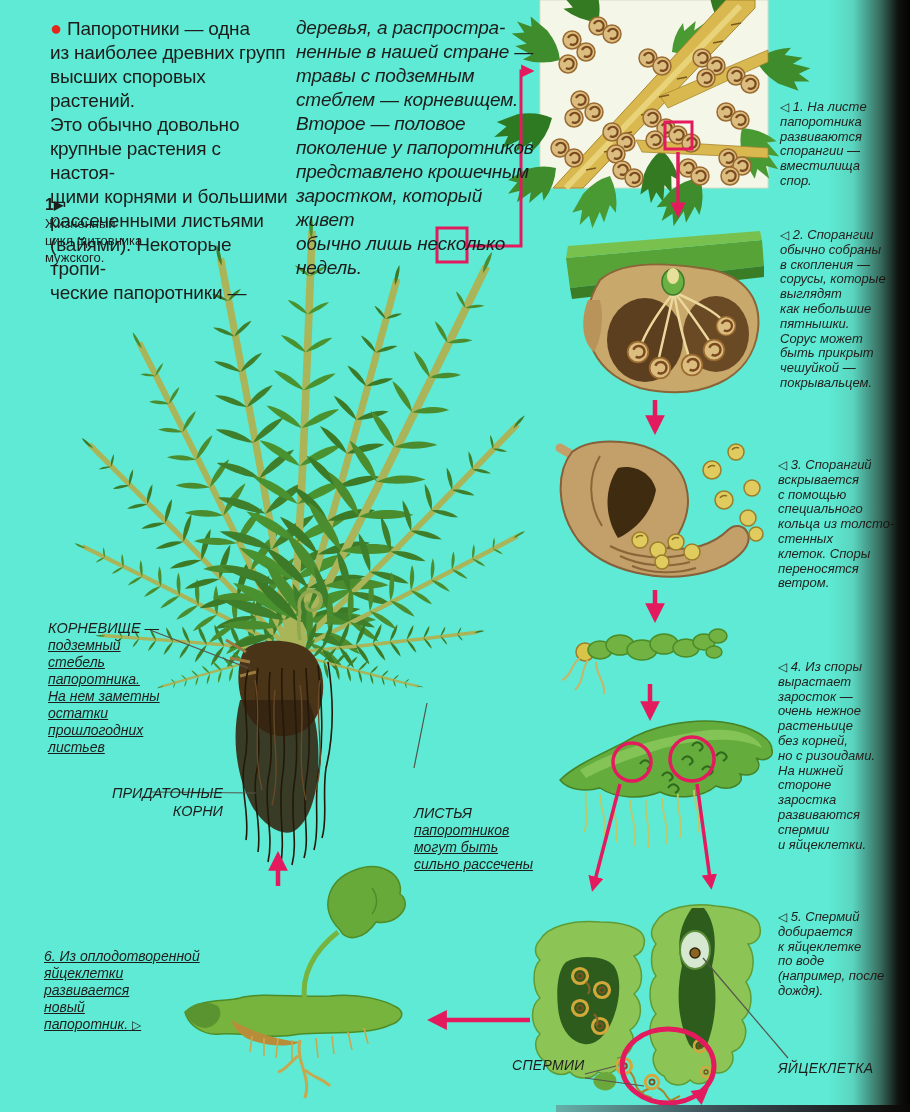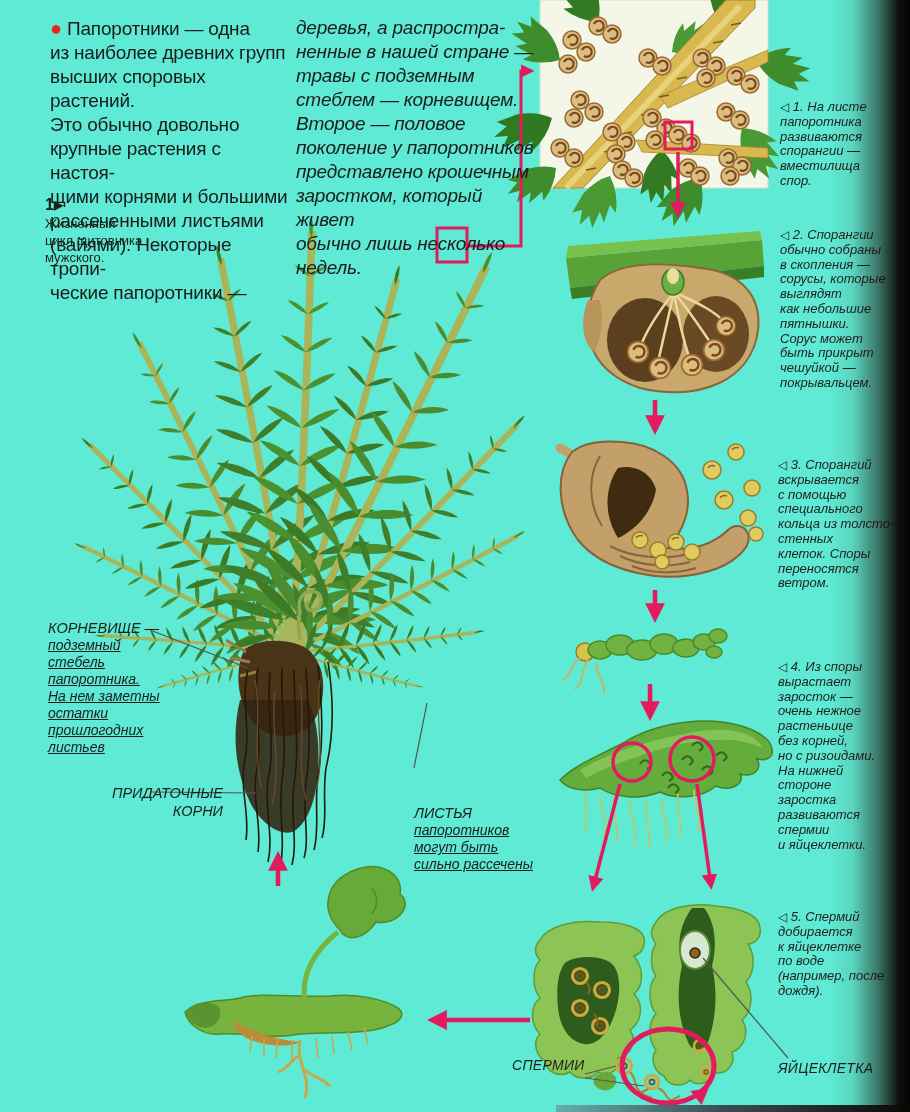--- a/index.html
+++ b/index.html
@@ -358,20 +358,25 @@
 прошлогодних
 листьев</div></div>
 
   <div class="txt" style="left:48px;top:784px;width:175px;text-align:right;"><div class="lbl-title">ПРИДАТОЧНЫЕ
 КОРНИ</div></div>
 
   <div class="txt" style="left:414px;top:804px;width:170px;"><div class="lbl-title">ЛИСТЬЯ</div><div class="lbl">папоротников
 могут быть
 сильно рассечены</div></div>
 
+  <div class="txt lbl" style="left:44px;top:948px;width:200px;"><span>6. Из оплодотворенной
+яйцеклетки
+развивается
+новый
+папоротник.</span> <span class="mk">▷</span></div>
 
   <div class="txt smallcaps" style="left:512px;top:1057px;">СПЕРМИИ</div>
 
   <div class="txt smallcaps" style="left:778px;top:1060px;">ЯЙЦЕКЛЕТКА</div>
 
   <div class="edge-shadow"></div>
   <div class="bottom-edge"></div>
 </div>
 
 </body></html>

